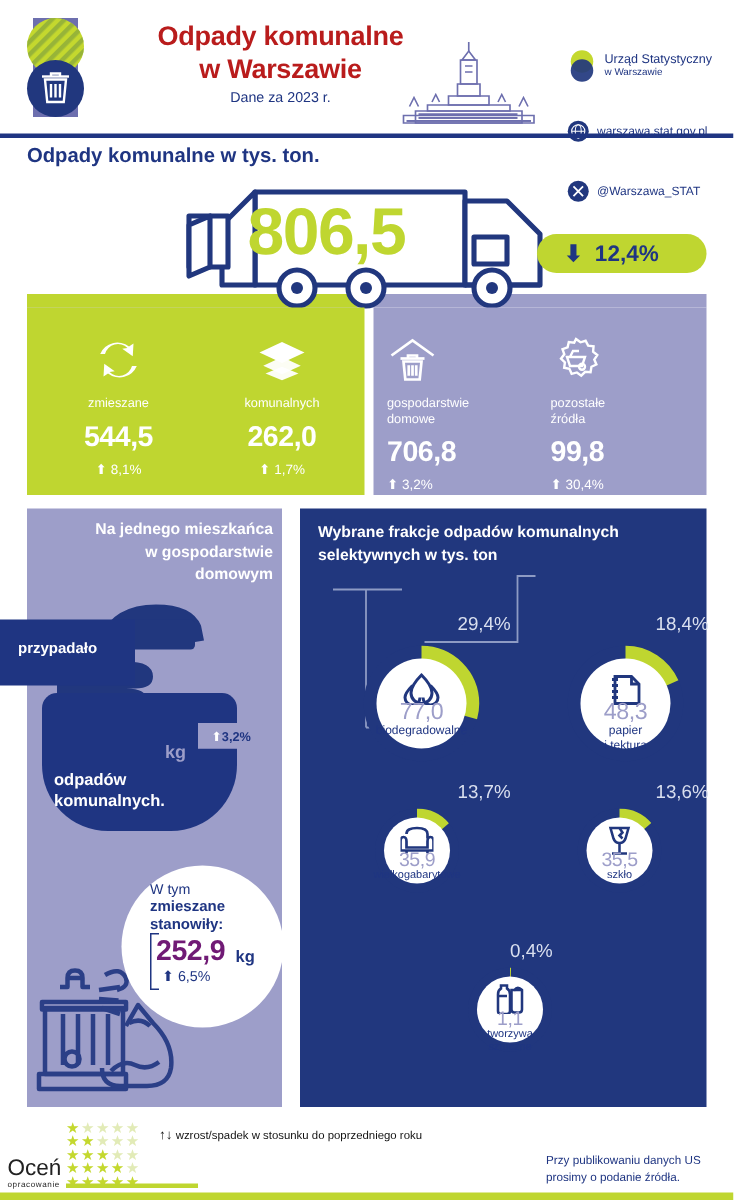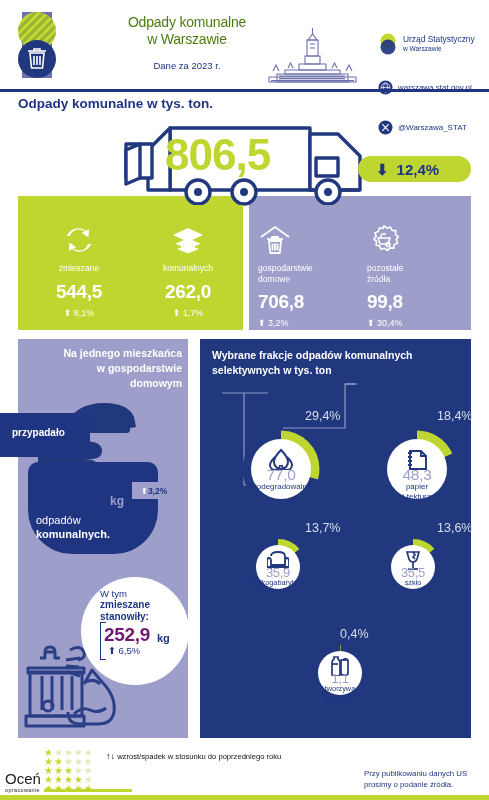--- a/index.html
+++ b/index.html
@@ -7,21 +7,21 @@
     width: 489px; height: 800px;
     font-family: "Liberation Sans", sans-serif;
     background: #ffffff;
     overflow: hidden;
   }
   #page { position: relative; width: 489px; height: 800px; background:#fff; }
 
   
   .hdr-logo { position:absolute; left:14px; top:6px; width:46px; height:80px; }
   .hdr-title { position:absolute; left:72px; top:14px; width:230px; text-align:center; }
-  .hdr-title .l1 { font-size:14px; font-weight:normal; color:#4d7c0f; line-height:1.22; letter-spacing:-0.2px;}
+  .hdr-title .l1 { font-size:18px; font-weight:bold; color:#b91c1c; line-height:1.22; letter-spacing:-0.2px;}
   .hdr-sub { position:absolute; left:72px; top:60px; width:230px; text-align:center;
              font-size:9.5px; color:#1f3582; }
   .hdr-palace { position:absolute; left:255px; top:26px; width:115px; height:58px; }
   .hdr-brand { position:absolute; left:378px; top:8px; width:108px; }
   .brand-row { display:flex; align-items:center; gap:5px; margin-bottom:7px;margin-top:25px; }
   .brand-txt1 { font-size:8px; color:#1f3582; line-height:1.15; }
   .brand-txt1 b { font-weight:normal; font-size:8.4px;}
   .brand-txt1 span { font-size:6.6px; display:block;}
   .brand-link { font-size:8px; color:#1f3582; white-space:nowrap;}
   .hdr-rule { position:absolute; left:0; top:89px; width:489px; height:2.5px; background:#1f3582; }
@@ -61,21 +61,21 @@
   .hand-tab-lbl { position:absolute; left:12px; top:427px; font-size:10px; font-weight:bold; color:#fff; }
   .blob { position:absolute; left:28px; top:462px; width:130px; height:92px;
           background:#1f3582; border-radius:10px 10px 44px 44px; }
   .blob-val { position:absolute; left:36px; top:480px; font-size:26px; font-weight:bold; color:#9d9ec9;
               letter-spacing:-0.5px;}
   .blob-kg { position:absolute; left:110px; top:494px; font-size:12px; font-weight:bold; color:#9d9ec9; }
   .blob-chg { position:absolute; left:132px; top:482px; width:44px; height:17px;
               border:1px solid #9d9ec9; display:flex; align-items:center; justify-content:center;
               font-size:8.5px; color:#fff; background:#9d9ec9; }
   .blob-chg span { color:#1f3582; font-weight:bold; }
-  .blob-l1 { position:absolute; left:36px; top:514px; font-size:11px; font-weight:normal; color:#fff; }
+  .blob-l1 { position:absolute; left:36px; top:514px; font-size:11px; font-weight:bold; color:#fff; }
   .blob-l2 { position:absolute; left:36px; top:528px; font-size:11px; font-weight:bold; color:#fff; }
 
   .wcircle { position:absolute; left:81px; top:577px; width:108px; height:108px;
              background:#fff; border-radius:50%; }
   .wc-t1 { position:absolute; left:100px; top:588px; font-size:9.5px; color:#1f3582; }
   .wc-t2 { position:absolute; left:100px; top:599px; font-size:10px; font-weight:bold; color:#1f3582; }
   .wc-t3 { position:absolute; left:100px; top:611px; font-size:10px; font-weight:bold; color:#1f3582; }
   .wc-val { position:absolute; left:104px; top:624px; font-size:19px; font-weight:bold; color:#701a75; letter-spacing:-0.3px;}
   .wc-kg { position:absolute; left:157px; top:632px; font-size:11px; font-weight:bold; color:#1f3582; }
   .wc-chg { position:absolute; left:108px; top:645px; font-size:9.5px; color:#1f3582; }

